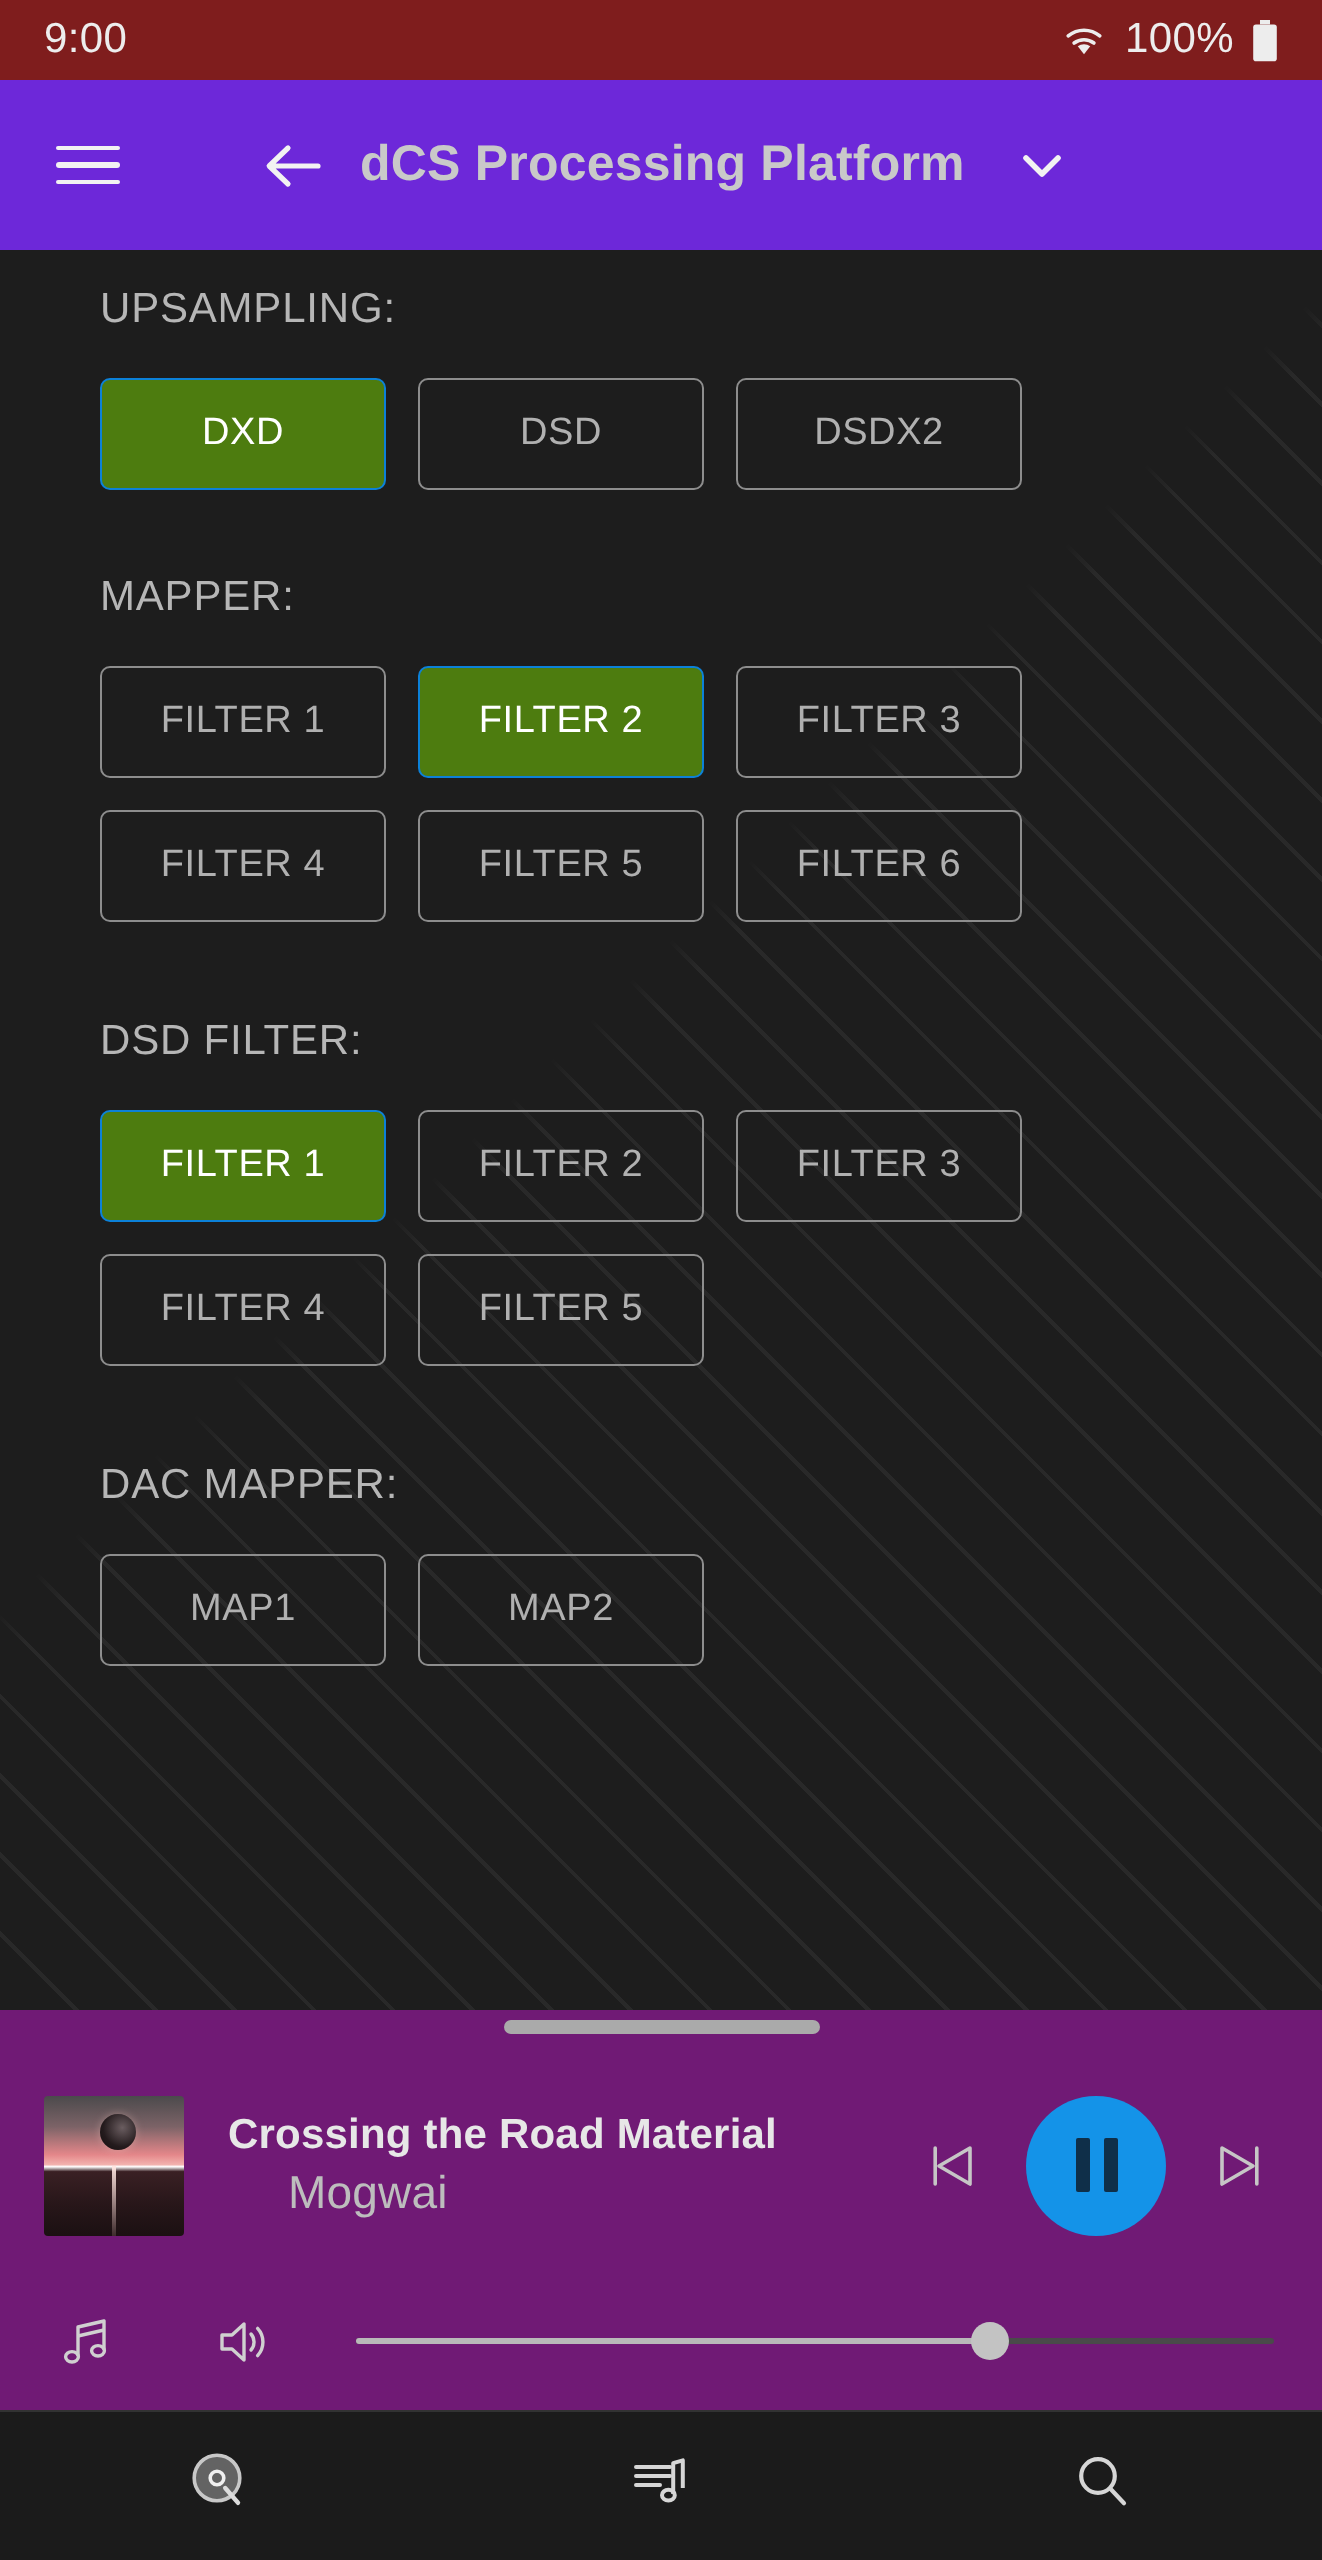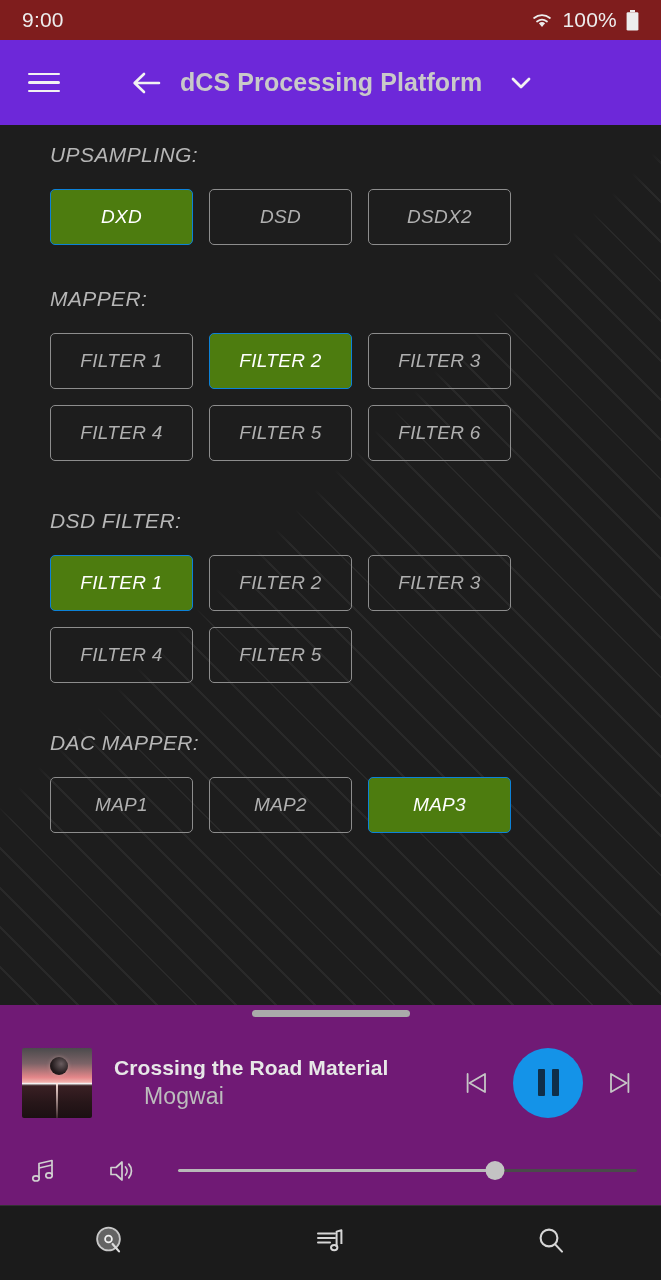--- a/index.html
+++ b/index.html
@@ -59,21 +59,21 @@
     -webkit-mask-image:linear-gradient(135deg, rgba(0,0,0,0) 44%, #000 46%);
             mask-image:linear-gradient(135deg, rgba(0,0,0,0) 44%, #000 46%);
     pointer-events:none;
   }
   .sections{ position:relative; padding:0 0 0 50px; }
 
   .sec-label{
     font-size:21px; color:#b6b6b6; letter-spacing:.4px;
     margin-bottom:22px; font-weight:400;
   }
-  .sec{ margin-bottom:0;font-style:italic; }
+  .sec{ margin-bottom:0; }
   .btn-grid{ display:flex; flex-wrap:wrap; gap:16px 16px; width:482px; }
   .opt{
     width:143px; height:56px; border-radius:5px;
     display:flex; align-items:center; justify-content:center;
     font-size:19px; color:#b0b0b0; letter-spacing:.3px;
     border:1px solid #8d8d8d; background:transparent;
     cursor:pointer; user-select:none;
   }
   .opt.active{
     background:#4d7c0f; border-color:#0c81d8; color:#ffffff;
@@ -224,21 +224,20 @@
             <div class="opt">FILTER 3</div>
             <div class="opt">FILTER 4</div>
             <div class="opt">FILTER 5</div>
           </div>
         </div>
         <div class="sec sec-dacmapper">
           <div class="sec-label">DAC MAPPER:</div>
           <div class="btn-grid">
             <div class="opt">MAP1</div>
             <div class="opt">MAP2</div>
-            <div class="opt active">MAP3</div>
           </div>
         </div>
       </div>
   </div>
 
   <div class="player">
     <div class="grabber"></div>
 
     <div class="nowplaying">
       <div class="art">

